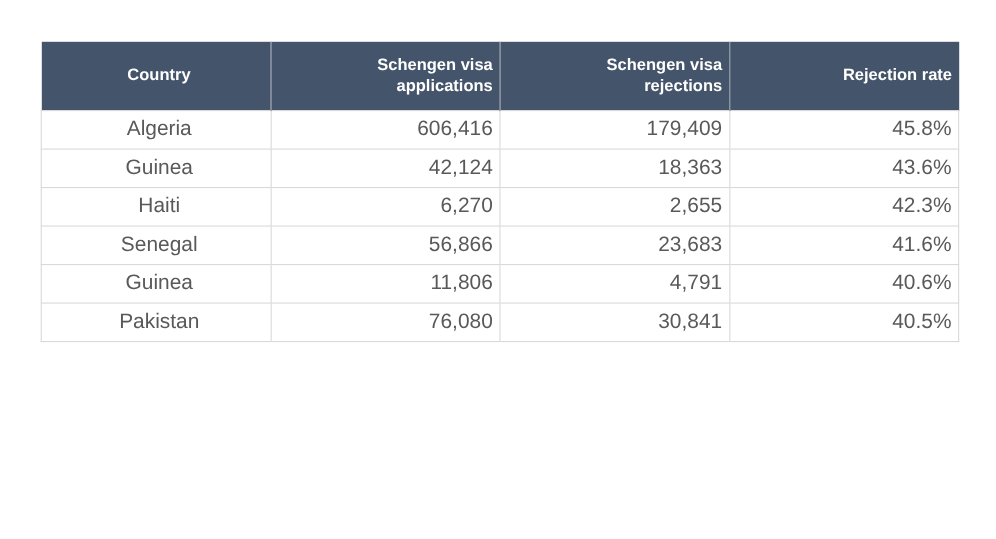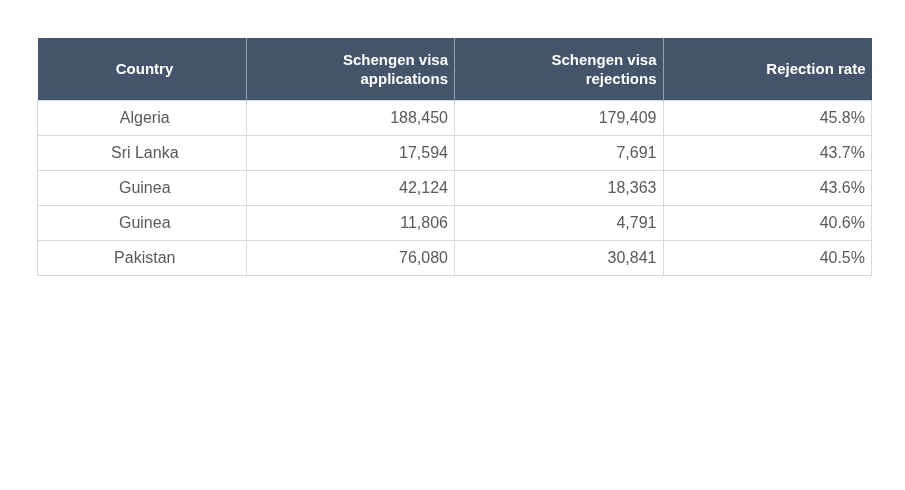--- a/index.html
+++ b/index.html
@@ -27,21 +27,21 @@
     font-size:15px;font-weight:700;line-height:1.3;
     height:62px;vertical-align:middle;
     padding:0 6px;
     border-right:1px solid var(--header-divider);
   }
   thead th:last-child{border-right:none;padding-left:32px;}
   thead th:first-child{padding-left:12px;}
   thead th .hdr-wrap{display:inline-block;max-width:160px;text-align:right;}
   tbody td{
     height:34px;vertical-align:middle;
-    font-size:16px;color:var(--body-text);
+    font-size:19px;color:var(--body-text);
     border:1px solid var(--border);
     padding:0 6px;
     background:#ffffff;
     white-space:nowrap;overflow:hidden;
   }
   tbody td:first-child{padding-left:12px;}
   .al{text-align:center;}
   .ar{text-align:right;}
 </style>
 </head>
@@ -58,35 +58,41 @@
     <tr>
       <th class="al"><span>Country</span></th>
       <th class="ar"><span class="hdr-wrap">Schengen visa applications</span></th>
       <th class="ar"><span class="hdr-wrap">Schengen visa rejections</span></th>
       <th class="ar"><span>Rejection rate</span></th>
     </tr>
   </thead>
   <tbody>
       <tr>
         <td class="al">Algeria</td>
-        <td class="ar">188,450</td>
+        <td class="ar">606,416</td>
         <td class="ar">179,409</td>
         <td class="ar">45.8%</td>
-      </tr>
-      <tr>
-        <td class="al">Sri Lanka</td>
-        <td class="ar">17,594</td>
-        <td class="ar">7,691</td>
-        <td class="ar">43.7%</td>
       </tr>
       <tr>
         <td class="al">Guinea</td>
         <td class="ar">42,124</td>
         <td class="ar">18,363</td>
         <td class="ar">43.6%</td>
+      </tr>
+      <tr>
+        <td class="al">Haiti</td>
+        <td class="ar">6,270</td>
+        <td class="ar">2,655</td>
+        <td class="ar">42.3%</td>
+      </tr>
+      <tr>
+        <td class="al">Senegal</td>
+        <td class="ar">56,866</td>
+        <td class="ar">23,683</td>
+        <td class="ar">41.6%</td>
       </tr>
       <tr>
         <td class="al">Guinea</td>
         <td class="ar">11,806</td>
         <td class="ar">4,791</td>
         <td class="ar">40.6%</td>
       </tr>
       <tr>
         <td class="al">Pakistan</td>
         <td class="ar">76,080</td>

